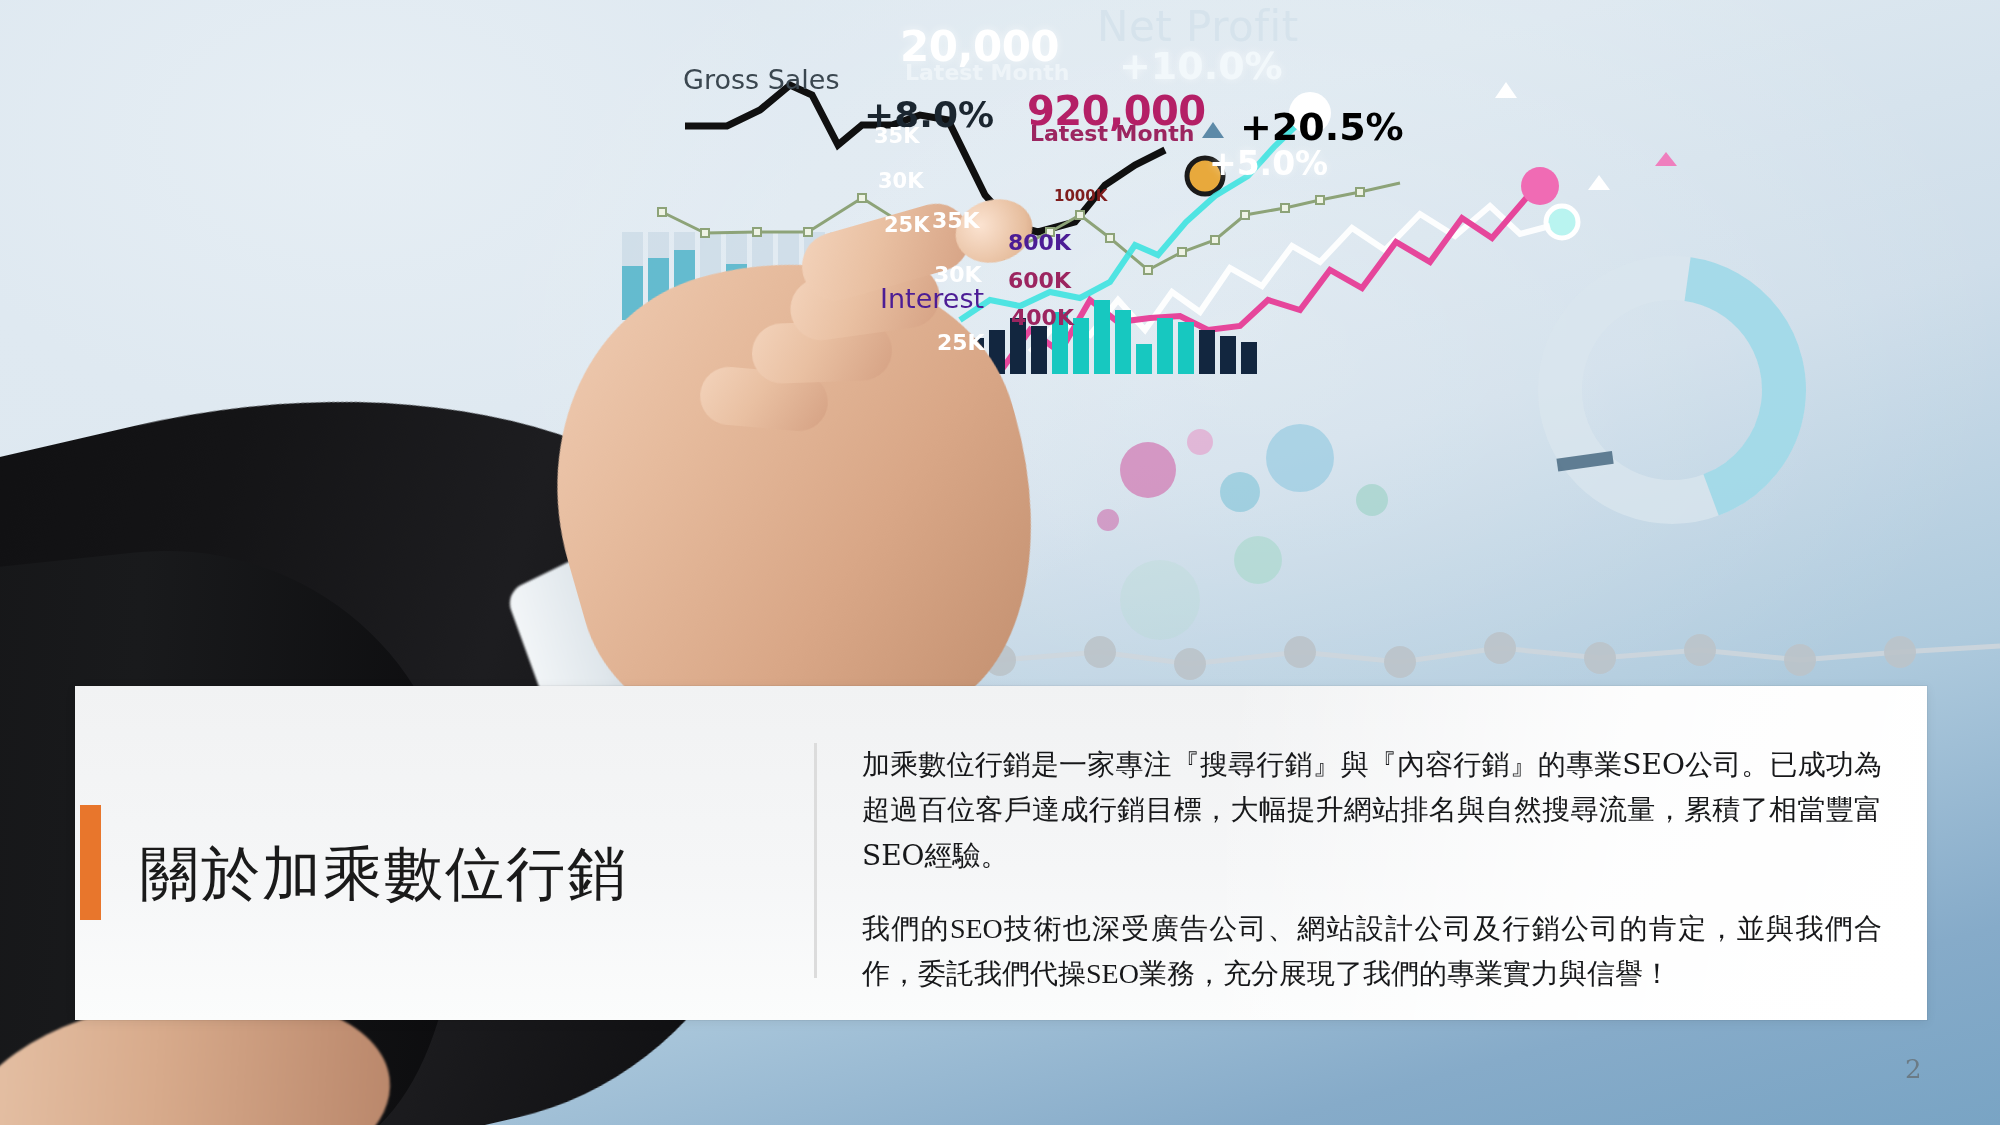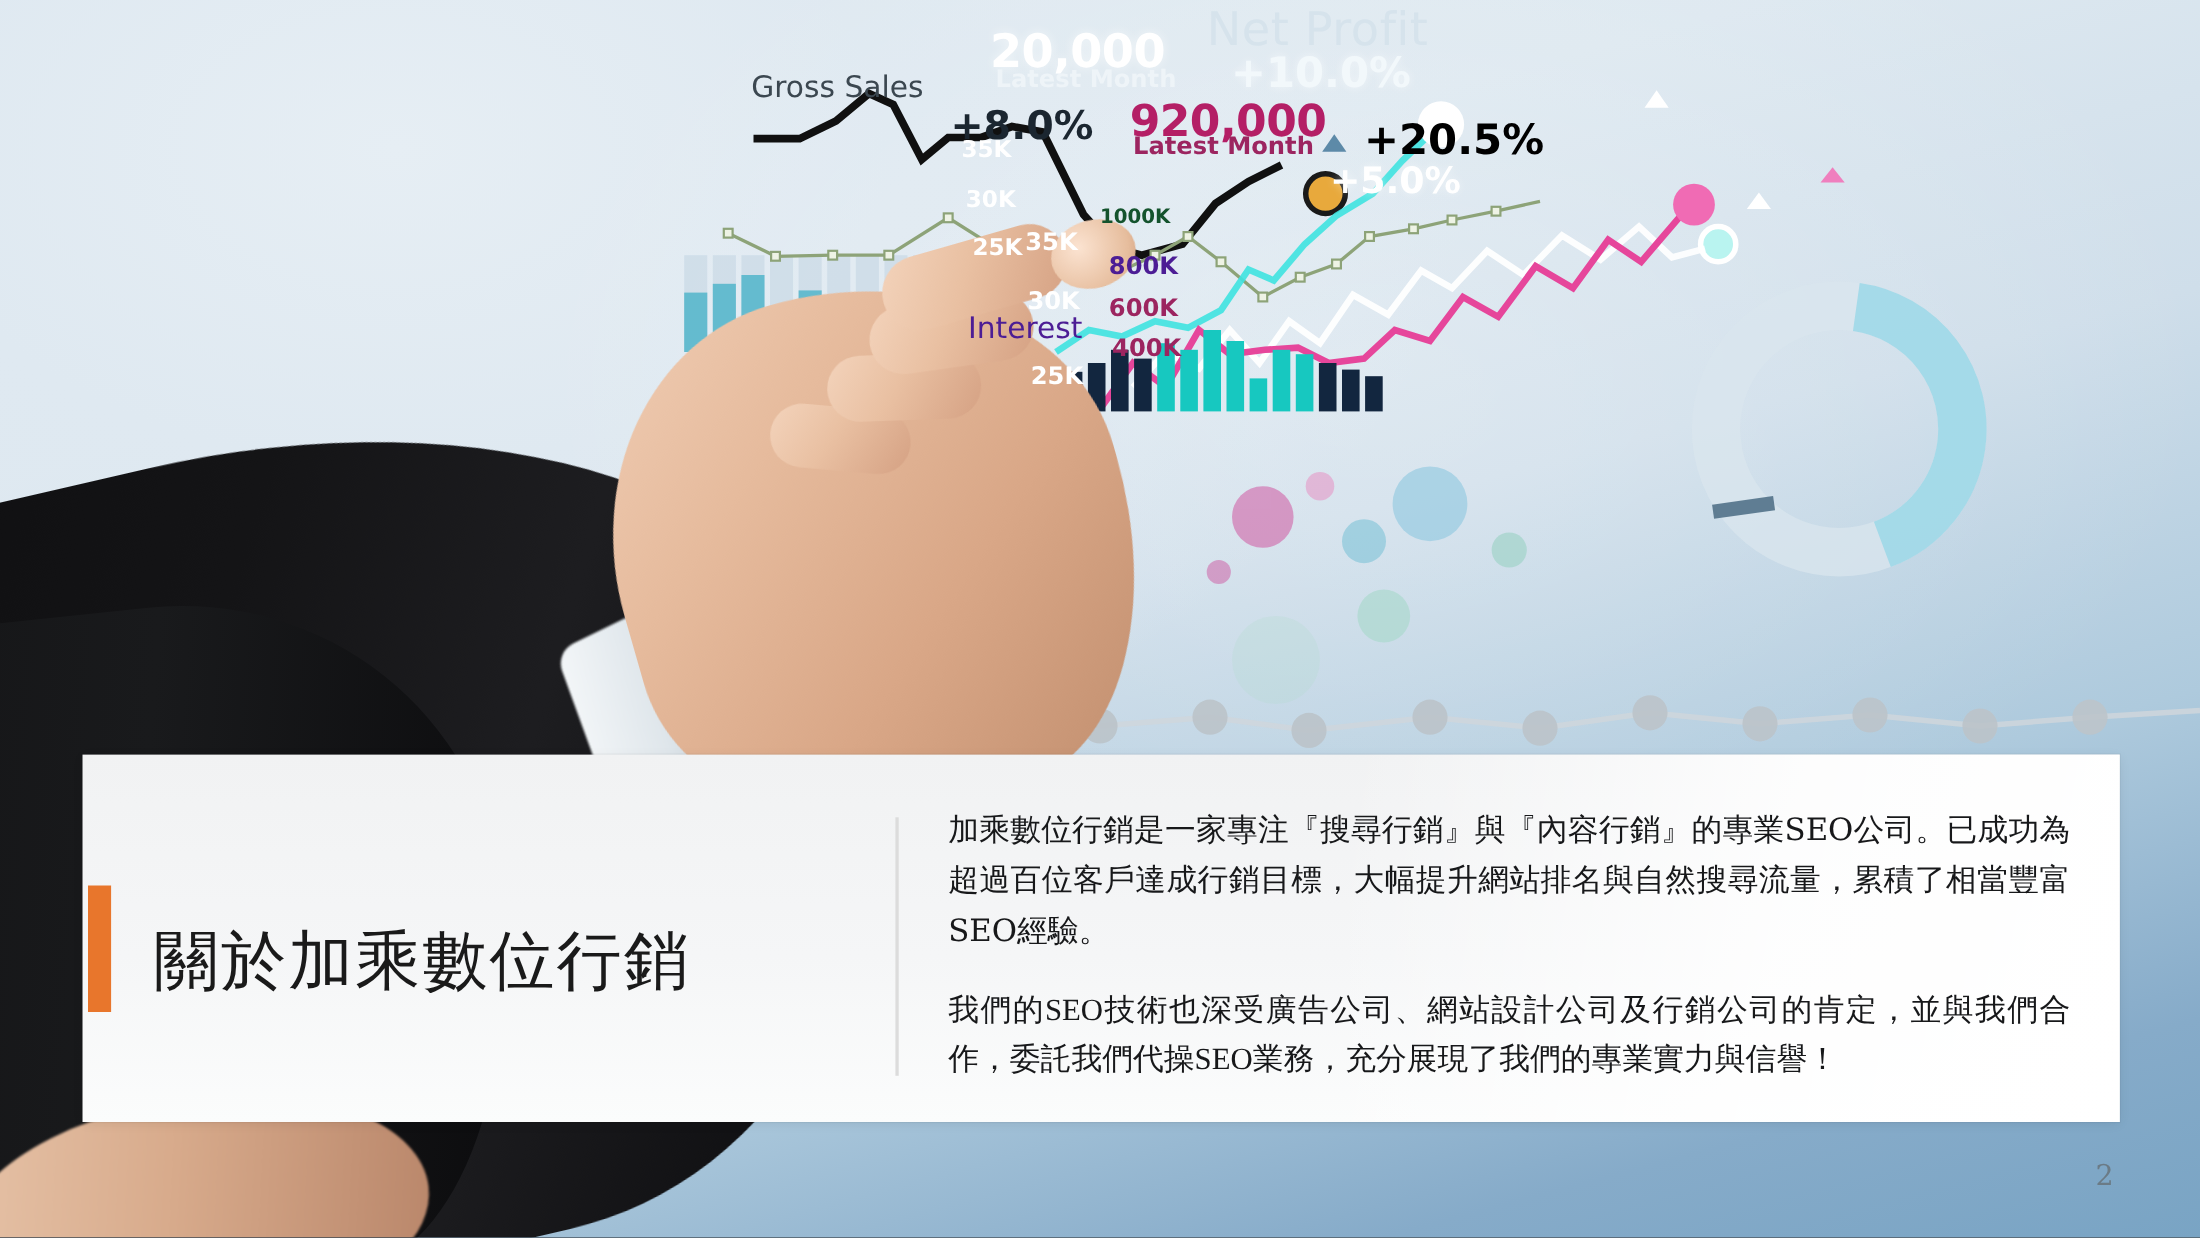--- a/index.html
+++ b/index.html
@@ -91,21 +91,21 @@
   .pct-10{left:1119px;top:44px;font-size:38px;color:#f2f8fb;font-weight:bold;text-shadow:0 0 9px rgba(255,255,255,.5);}
   .pct-205{left:1240px;top:105px;font-size:38px;color:#000000;font-weight:bold;}
   .pct-5{left:1209px;top:144px;font-size:33px;color:#ffffff;font-weight:bold;text-shadow:0 0 8px rgba(255,255,255,.45);}
 
   .k35a{left:874px;top:124px;font-size:21px;color:#ffffff;font-weight:bold;}
   .k30a{left:878px;top:169px;font-size:21px;color:#ffffff;font-weight:bold;}
   .k25a{left:884px;top:213px;font-size:21px;color:#ffffff;font-weight:bold;}
   .k35b{left:932px;top:208px;font-size:22px;color:#ffffff;font-weight:bold;}
   .k30b{left:934px;top:262px;font-size:22px;color:#ffffff;font-weight:bold;}
   .k25b{left:937px;top:330px;font-size:22px;color:#ffffff;font-weight:bold;}
-  .k1000{left:1000px;top:187px;font-size:18px;color:#14532d;font-weight:bold;}
+  .k1000{left:1054px;top:187px;font-size:15px;color:#7f1d1d;font-weight:bold;}
   .k800{left:1008px;top:230px;font-size:22px;color:#4c1d95;font-weight:bold;}
   .k600{left:1008px;top:268px;font-size:22px;color:#9c2560;font-weight:bold;}
   .k400{left:1011px;top:305px;font-size:22px;color:#9c2560;font-weight:bold;}
 
   .tri{position:absolute;width:0;height:0;border-left:11px solid transparent;border-right:11px solid transparent;}
 
   
   .card{
     position:absolute;left:75px;top:686px;width:1852px;height:334px;
     background:linear-gradient(180deg,#f1f2f3 0%,#f5f6f7 55%,#fbfcfc 100%);
@@ -128,21 +128,21 @@
   }
   .divider{
     position:absolute;left:814px;top:743px;width:3px;height:235px;
     background:#dcdcdc;
   }
   .body{
     position:absolute;left:862px;top:726px;width:1020px;
     color:#17181a;font-size:28px;line-height:1.62;
     font-family:"DejaVu Serif","Liberation Serif",serif;
   }
-  .body p{margin:6px 0 28px 0;text-align:justify;}
+  .body p{margin:16px 0 28px 0;text-align:justify;}
   .body p:last-child{margin-bottom:0;font-family:Liberation Serif, serif;}
 
   .pagenum{
     position:absolute;left:1905px;top:1054px;
     font-size:26px;color:#6b7b86;
     font-family:"DejaVu Serif","Liberation Serif",serif;
   }
 </style>
 </head>
 <body>

